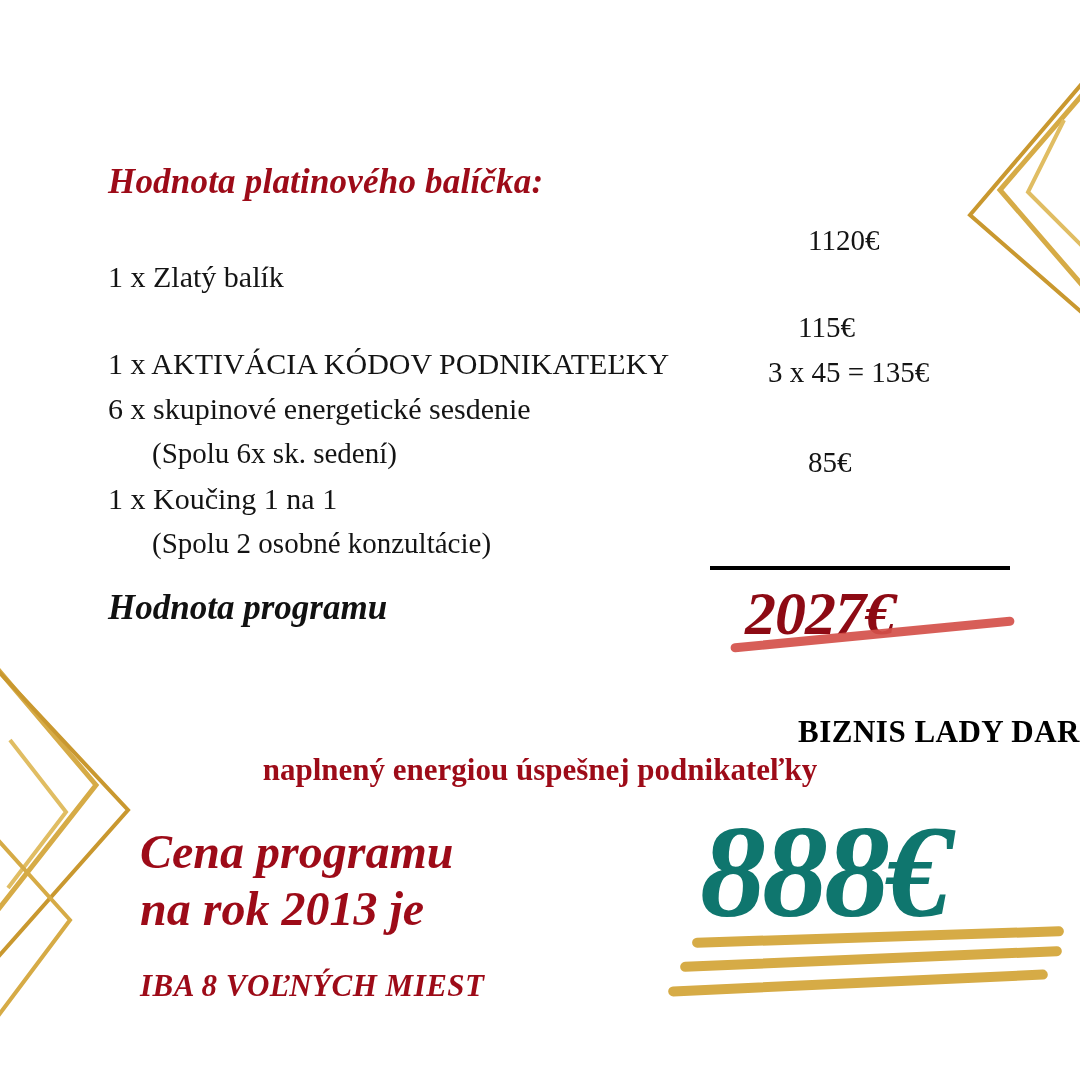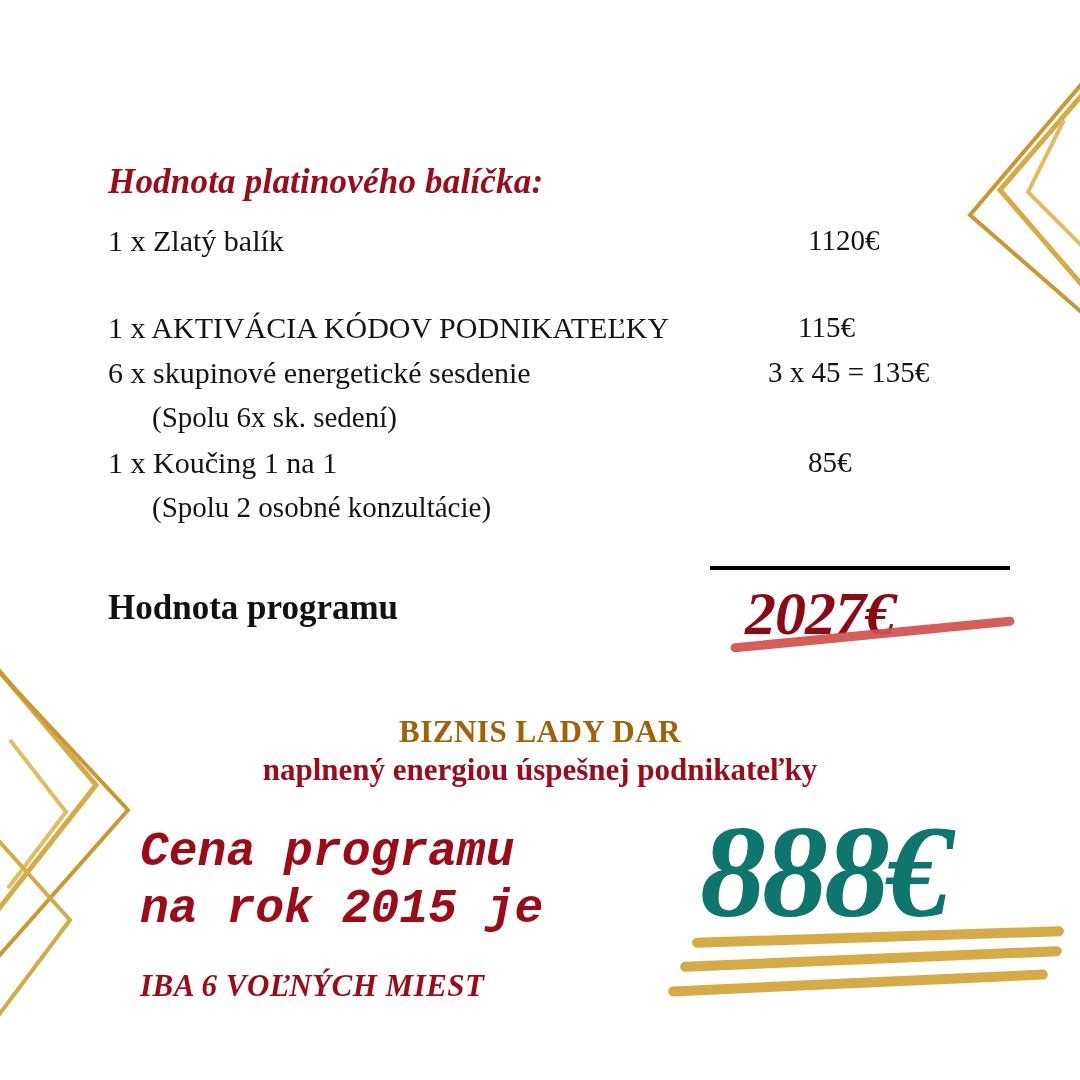--- a/index.html
+++ b/index.html
@@ -68,20 +68,21 @@
     font-size: 30px;
     line-height: 45px;
     color: #141414;
   }
   .item-row.sub {
     padding-left: 44px;
     font-size: 29px;
   }
   .item-label {
     display: inline-block;
+    margin-top: 36px;
   }
   .item-price {
     position: absolute;
     top: 0;
     text-align: left;
     font-size: 29px;
     color: #141414;
   }
   .price-a { left: 700px; width: 200px; }
   .price-b { left: 690px; width: 190px; }
@@ -98,20 +99,21 @@
     width: 300px;
     height: 4px;
     background: #000000;
   }
 
   .total-label {
     position: absolute;
     left: 108px;
     top: 588px;
     font-size: 35px;
+    font-style: italic;
     font-weight: bold;
     color: #111111;
   }
 
   .total-value-wrap {
     position: absolute;
     left: 745px;
     top: 578px;
     width: 300px;
     height: 90px;
@@ -137,24 +139,24 @@
     transform: rotate(-5.5deg);
     opacity: 0.92;
   }
 
   
   .gift-line1 {
     position: absolute;
     top: 714px;
     left: 0;
     width: 1080px;
-    text-align: center;
+    text-align: right;
     font-size: 31px;
     font-weight: bold;
-    color: #a16207;
+    color: #000000;
     letter-spacing: 0.5px;
   }
   .gift-line2 {
     position: absolute;
     top: 752px;
     left: 0;
     width: 1080px;
     text-align: center;
     font-size: 31px;
     font-weight: bold;
@@ -163,21 +165,20 @@
 
   .price-text {
     position: absolute;
     left: 140px;
     top: 824px;
     font-size: 48px;
     font-weight: bold;
     font-style: italic;
     color: #9d0b18;
     line-height: 1.18;
-    font-family: Liberation Mono, monospace;
   }
   .seats {
     position: absolute;
     left: 140px;
     top: 968px;
     font-size: 31px;
     font-weight: bold;
     font-style: italic;
     color: #9d0b18;
     letter-spacing: 0.5px;
@@ -276,24 +277,24 @@
     <div class="total-value-wrap">
       <div class="total-value">2027€</div>
       <div class="strike"></div>
     </div>
 
     <div class="gift-line1">BIZNIS LADY  DAR</div>
     <div class="gift-line2">naplnený energiou úspešnej podnikateľky</div>
 
     <div class="price-text">
       <div>Cena programu</div>
-      <div>na rok 2015  je</div>
+      <div>na rok 2013  je</div>
     </div>
 
-    <div class="seats">IBA 6 VOĽNÝCH MIEST</div>
+    <div class="seats">IBA 8 VOĽNÝCH MIEST</div>
 
     <div class="big-price">888€</div>
 
     <div class="underlines">
       <div class="ul ul1"></div>
       <div class="ul ul2"></div>
       <div class="ul ul3"></div>
     </div>
 
   </div>

